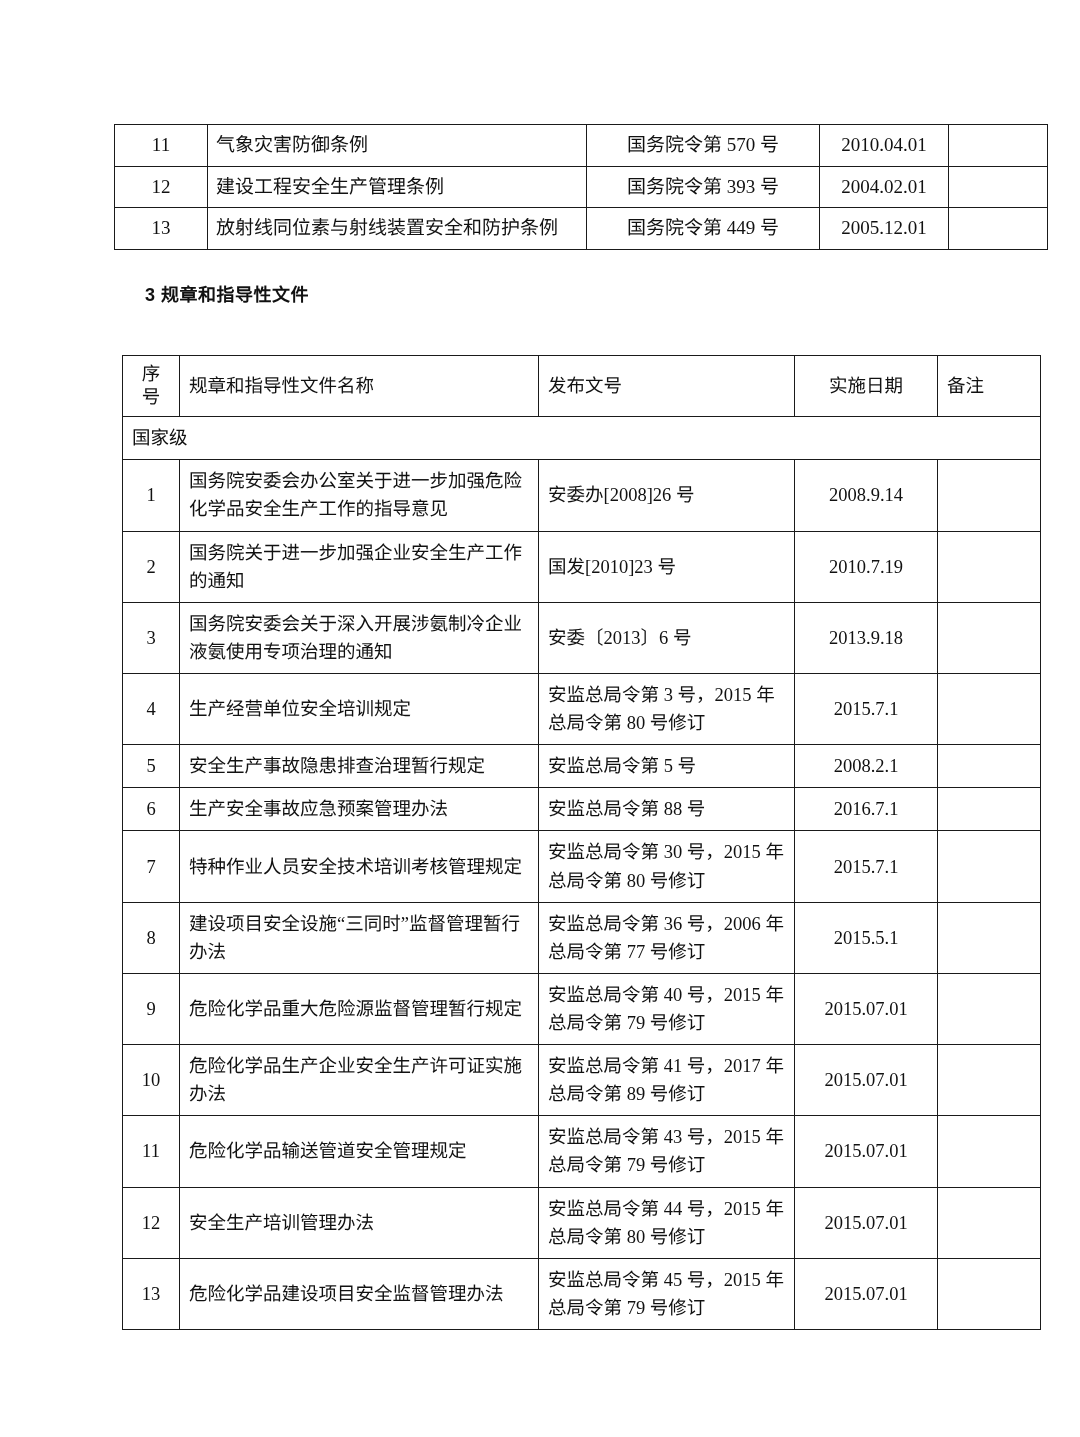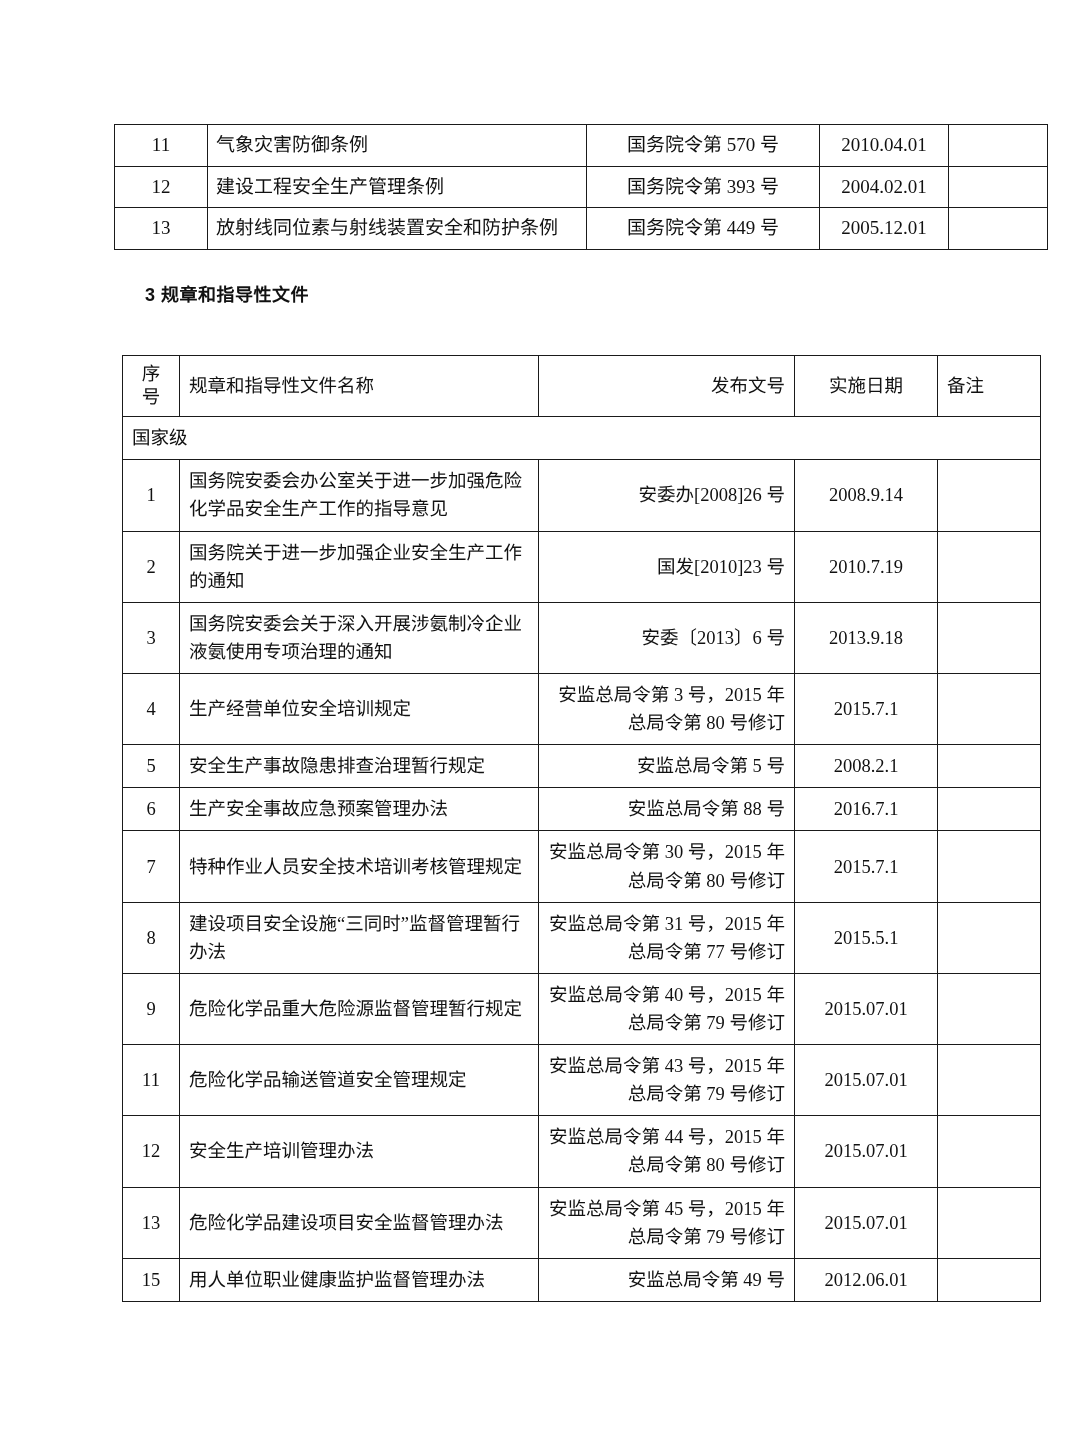--- a/index.html
+++ b/index.html
@@ -80,21 +80,21 @@
   }
   .tbl-main .h-no {
     width: 52px;
     text-align: center;
     padding: 7px 2px;
     line-height: 1.25;
   }
   .tbl-main .h-no span { display: block; }
   .tbl-main .c-no   { width: 52px; text-align: center; padding: 7px 2px; }
   .tbl-main .c-name { width: 340px; }
-  .tbl-main .c-doc  { width: 237px; text-align: right; }
+  .tbl-main .c-doc  { width: 237px; }
   .tbl-main .c-date { width: 124px; text-align: center; }
   .tbl-main .c-rem  { width: 84px; }
   .tbl-main .group-row td {
     padding: 7px 9px;
   }
 </style>
 </head>
 <body>
 
 <div class="page">
@@ -189,55 +189,55 @@
         <tr>
           <td class="c-no">7</td>
           <td class="c-name">特种作业人员安全技术培训考核管理规定</td>
           <td class="c-doc">安监总局令第 30 号，2015 年总局令第 80 号修订</td>
           <td class="c-date">2015.7.1</td>
           <td class="c-rem"></td>
         </tr>
         <tr>
           <td class="c-no">8</td>
           <td class="c-name">建设项目安全设施“三同时”监督管理暂行办法</td>
-          <td class="c-doc">安监总局令第 31 号，2015 年总局令第 77 号修订</td>
+          <td class="c-doc">安监总局令第 36 号，2006 年总局令第 77 号修订</td>
           <td class="c-date">2015.5.1</td>
           <td class="c-rem"></td>
         </tr>
         <tr>
           <td class="c-no">9</td>
           <td class="c-name">危险化学品重大危险源监督管理暂行规定</td>
           <td class="c-doc">安监总局令第 40 号，2015 年总局令第 79 号修订</td>
           <td class="c-date">2015.07.01</td>
           <td class="c-rem"></td>
         </tr>
         <tr>
+          <td class="c-no">10</td>
+          <td class="c-name">危险化学品生产企业安全生产许可证实施办法</td>
+          <td class="c-doc">安监总局令第 41 号，2017 年总局令第 89 号修订</td>
+          <td class="c-date">2015.07.01</td>
+          <td class="c-rem"></td>
+        </tr>
+        <tr>
           <td class="c-no">11</td>
           <td class="c-name">危险化学品输送管道安全管理规定</td>
           <td class="c-doc">安监总局令第 43 号，2015 年总局令第 79 号修订</td>
           <td class="c-date">2015.07.01</td>
           <td class="c-rem"></td>
         </tr>
         <tr>
           <td class="c-no">12</td>
           <td class="c-name">安全生产培训管理办法</td>
           <td class="c-doc">安监总局令第 44 号，2015 年总局令第 80 号修订</td>
           <td class="c-date">2015.07.01</td>
           <td class="c-rem"></td>
         </tr>
         <tr>
           <td class="c-no">13</td>
           <td class="c-name">危险化学品建设项目安全监督管理办法</td>
           <td class="c-doc">安监总局令第 45 号，2015 年总局令第 79 号修订</td>
           <td class="c-date">2015.07.01</td>
           <td class="c-rem"></td>
         </tr>
-        <tr>
-          <td class="c-no">15</td>
-          <td class="c-name">用人单位职业健康监护监督管理办法</td>
-          <td class="c-doc">安监总局令第 49 号</td>
-          <td class="c-date">2012.06.01</td>
-          <td class="c-rem"></td>
-        </tr>
       </tbody>
   </table>
 
 </div>
 
 </body></html>

